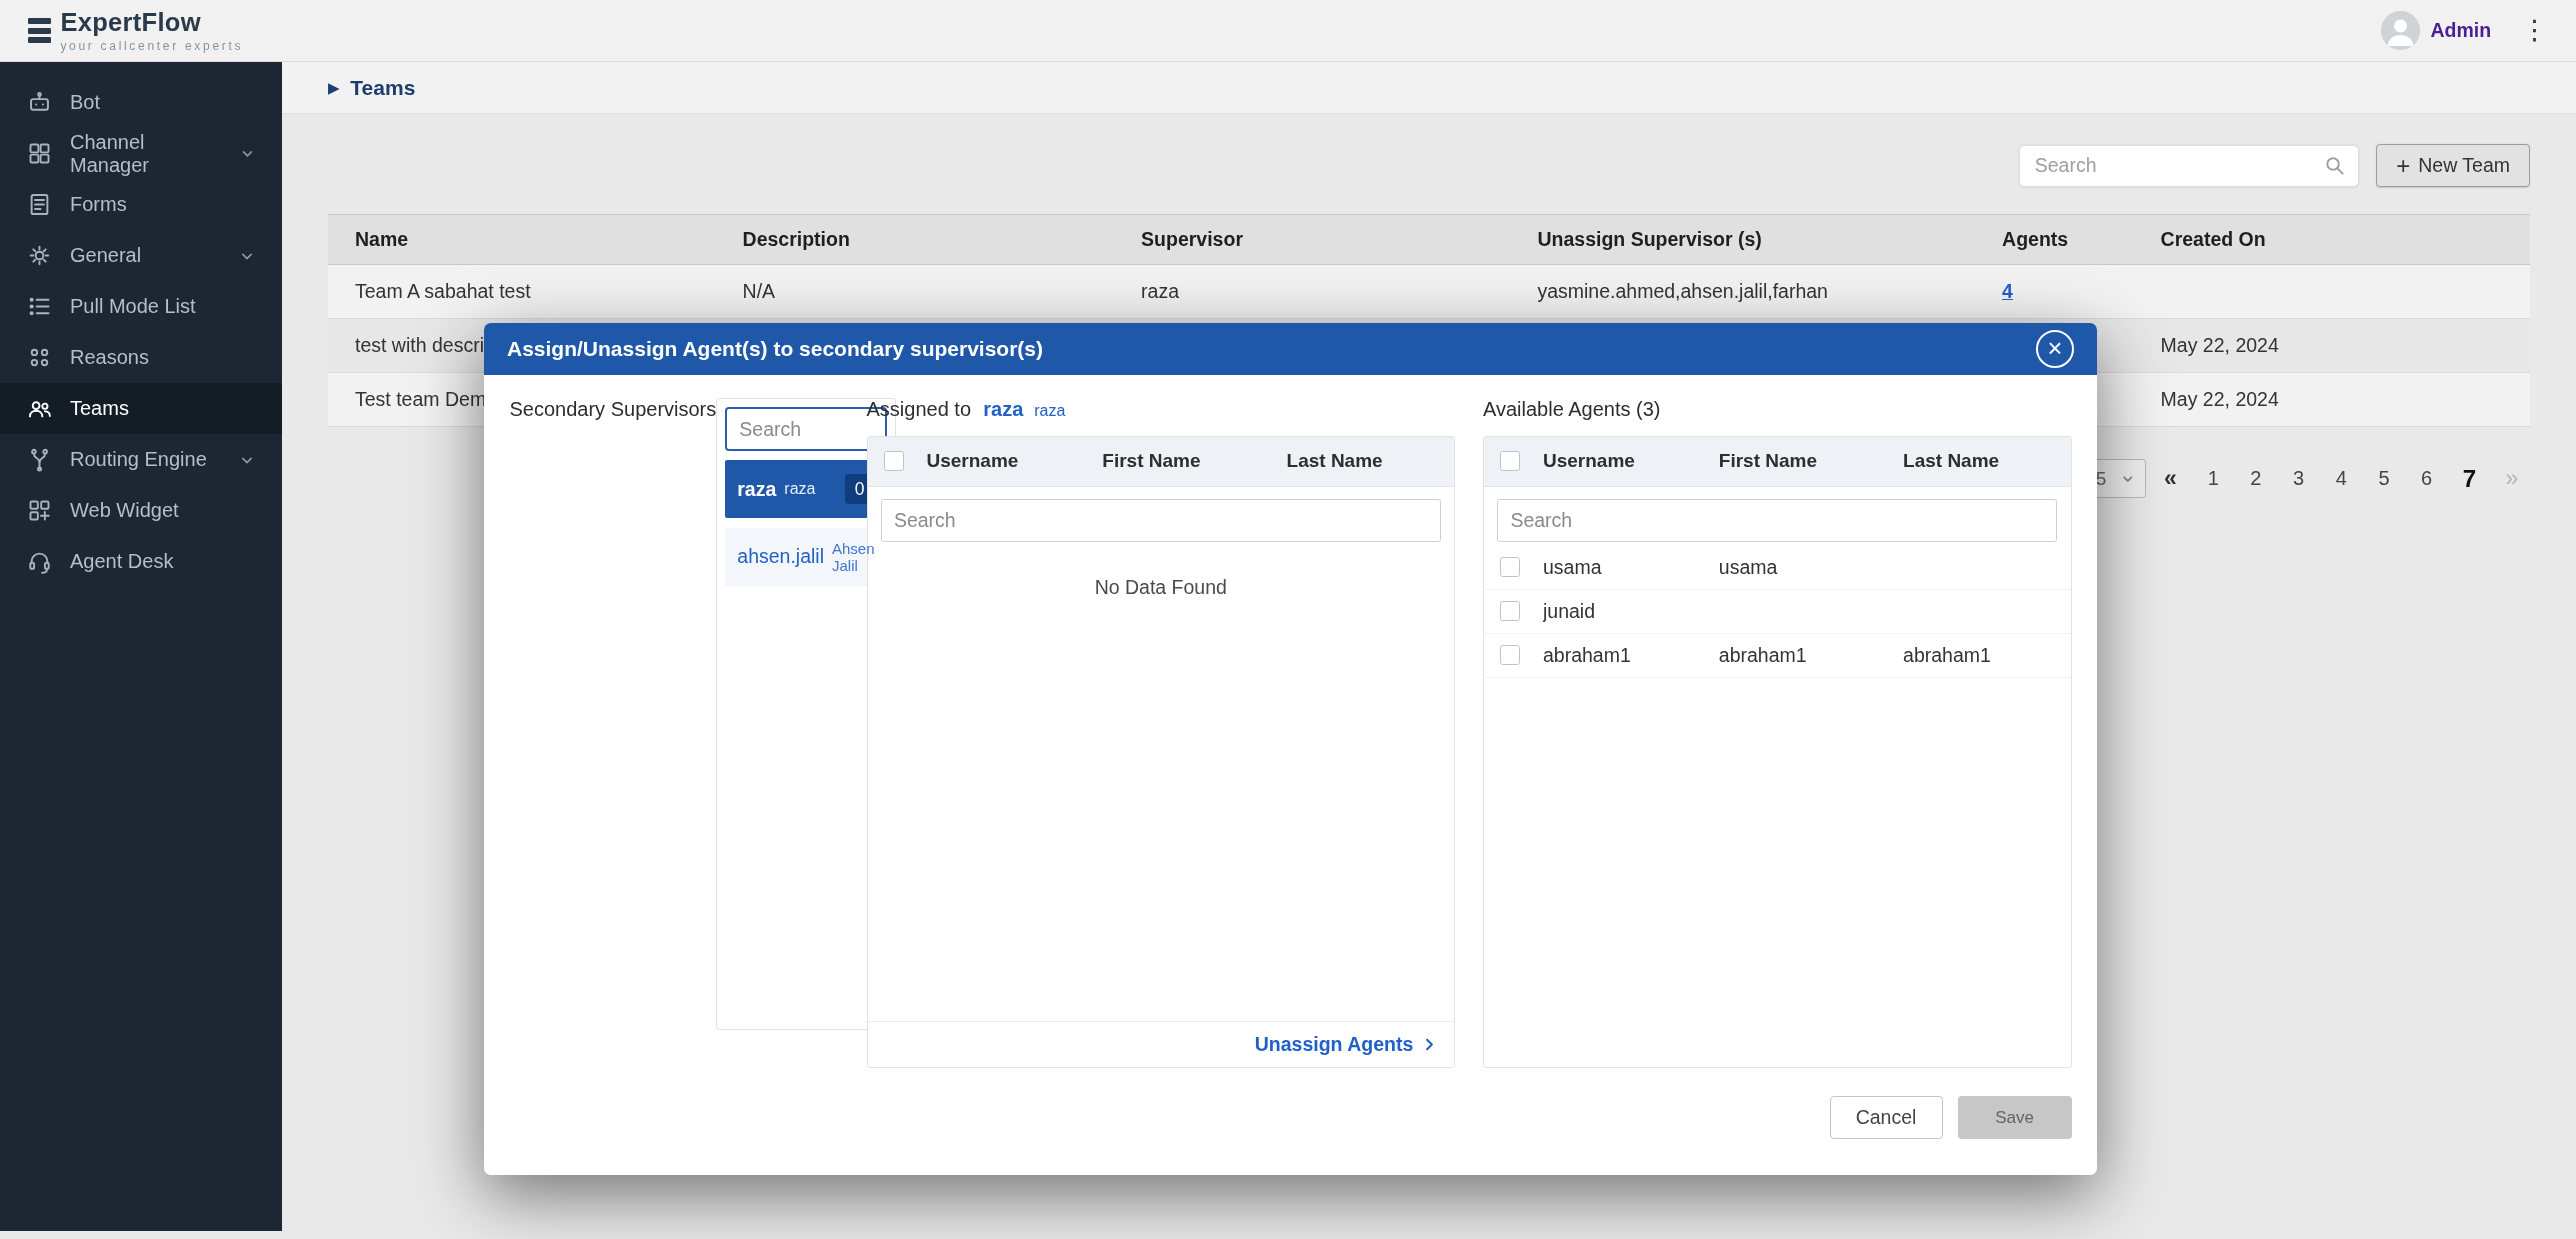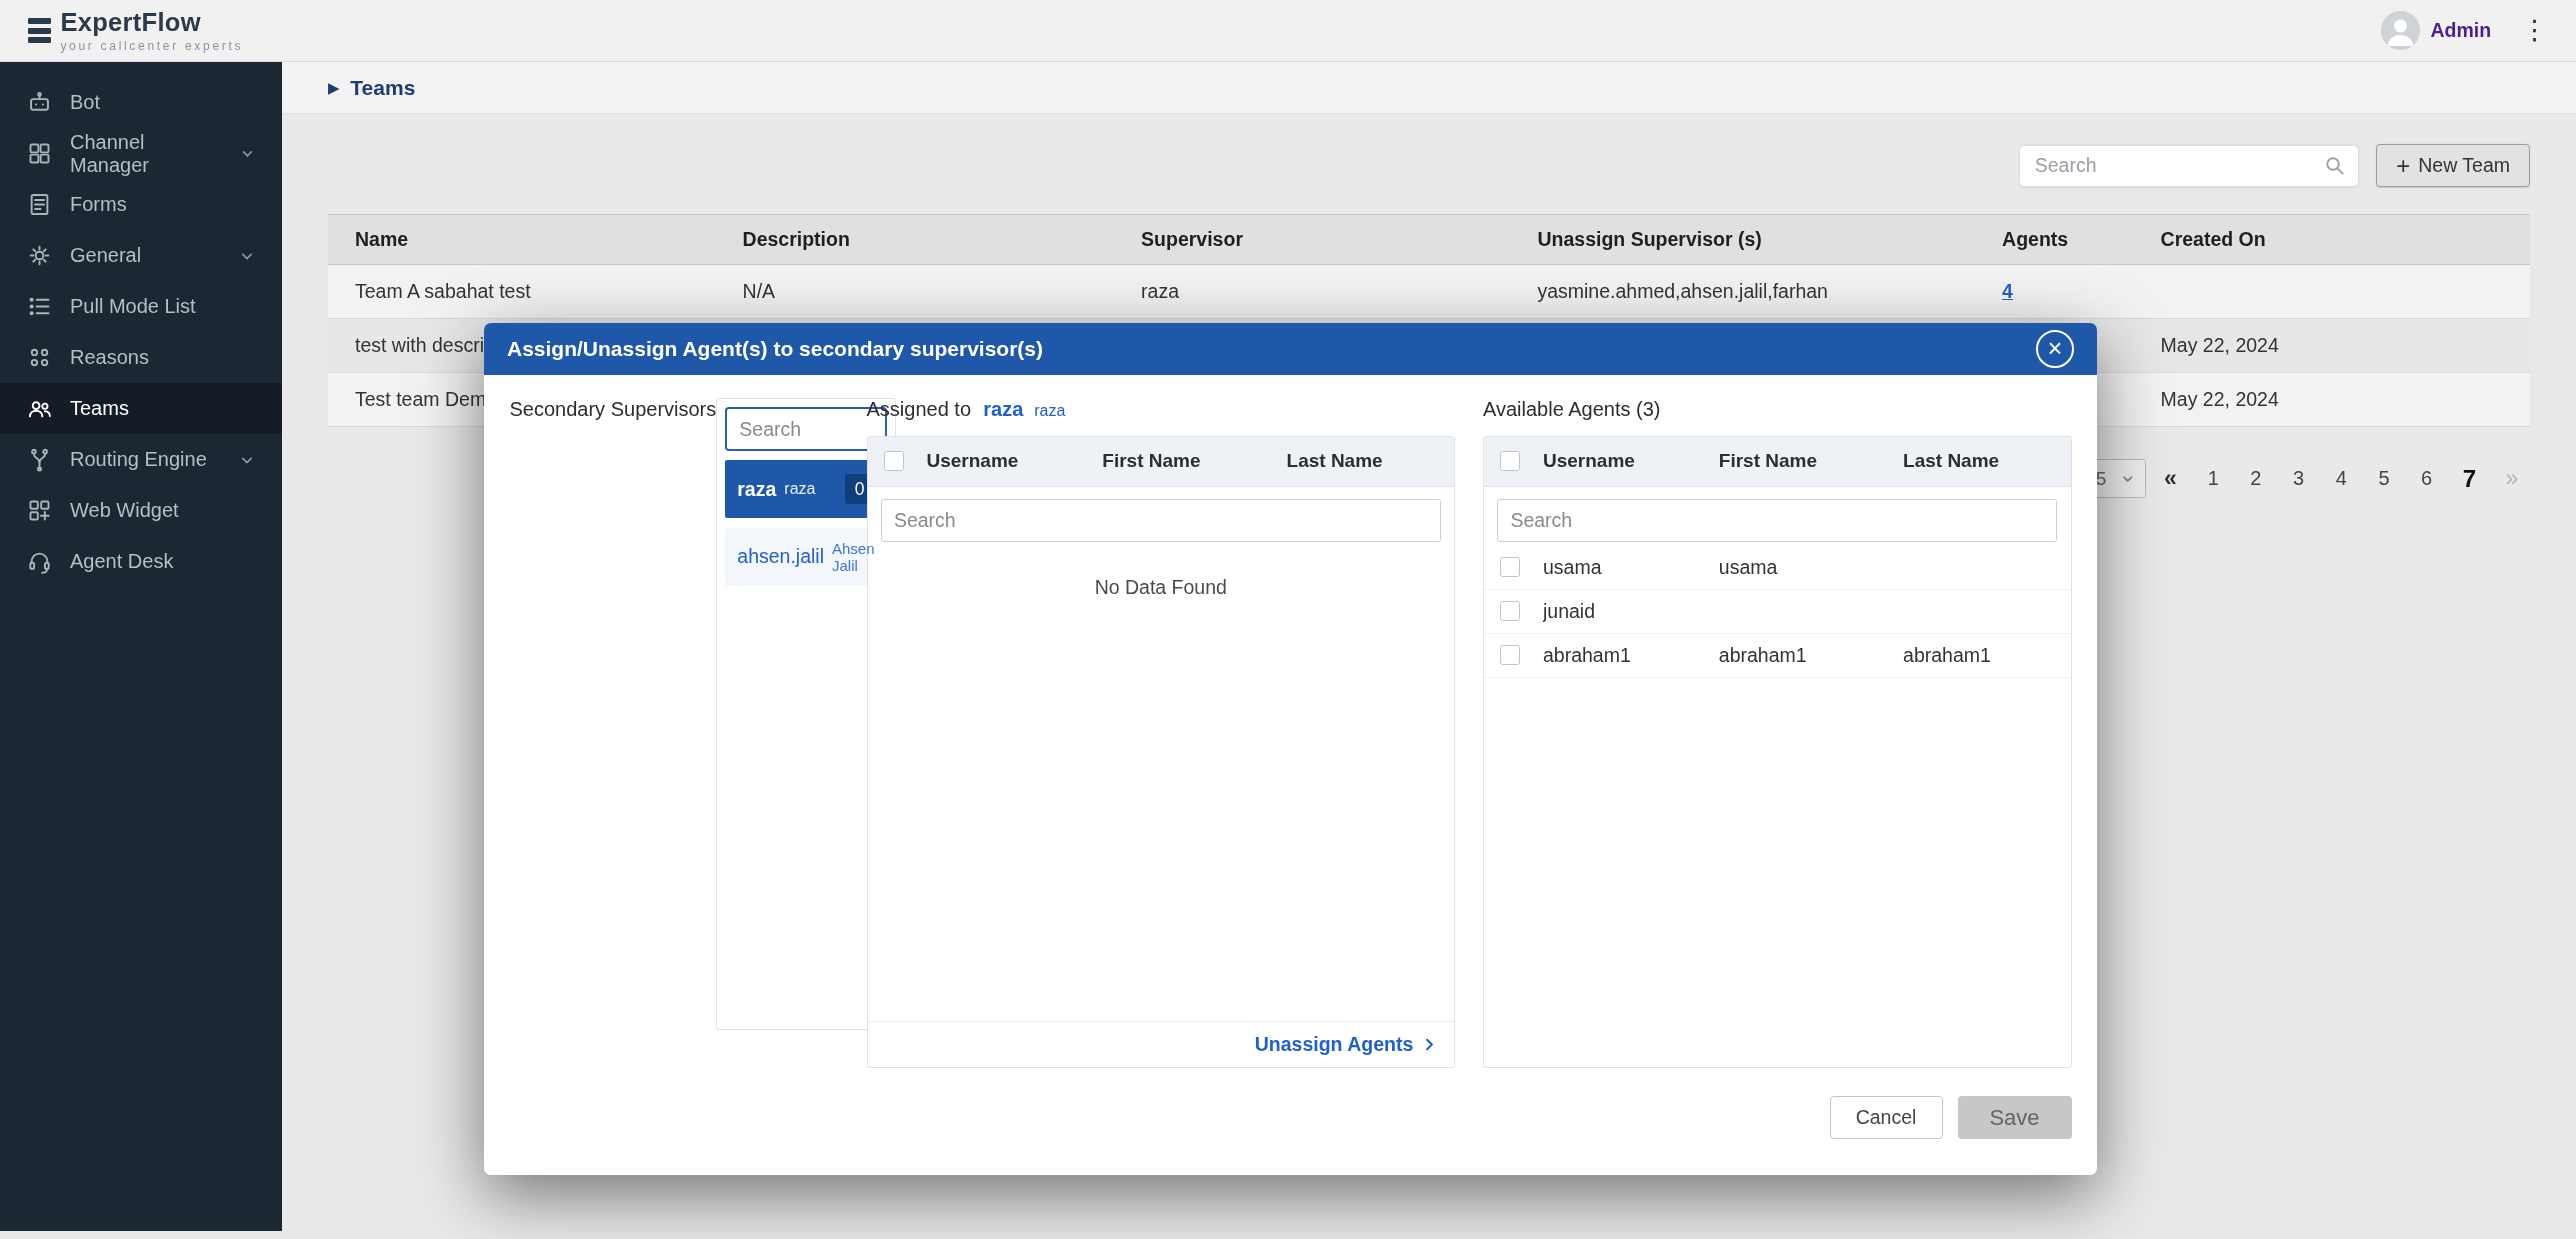--- a/index.html
+++ b/index.html
@@ -152,21 +152,21 @@
   .action-link { display:inline-flex; align-items:center; gap:6.7px; color:#2160c8; font-weight:bold; font-size:19.5px; cursor:pointer; }
   .action-link .achev { width:19px; height:19px; color:#2160c8; }
 
   .modal-footer { padding:13.4px 25.5px 36px; display:flex; justify-content:flex-end; gap:15px; }
   .btn-cancel {
     width:113px; height:43px; background:#ffffff; border:1.3px solid #c4c4c4; border-radius:4px;
     font-size:19.5px; color:#444; cursor:pointer; font-family:inherit;
   }
   .btn-save {
     width:114px; height:43px; background:#c7c7c7; border:none; border-radius:4px;
-    font-size:22px; color:#646464; cursor:pointer; font-family:inherit;
+    font-size:17px; color:#646464; cursor:pointer; font-family:inherit;
   }
 </style>
 </head>
 <body>
 
 <header class="topbar">
   <div class="logo">
     <div class="logo-grid">
         <i></i>
         <i></i>

